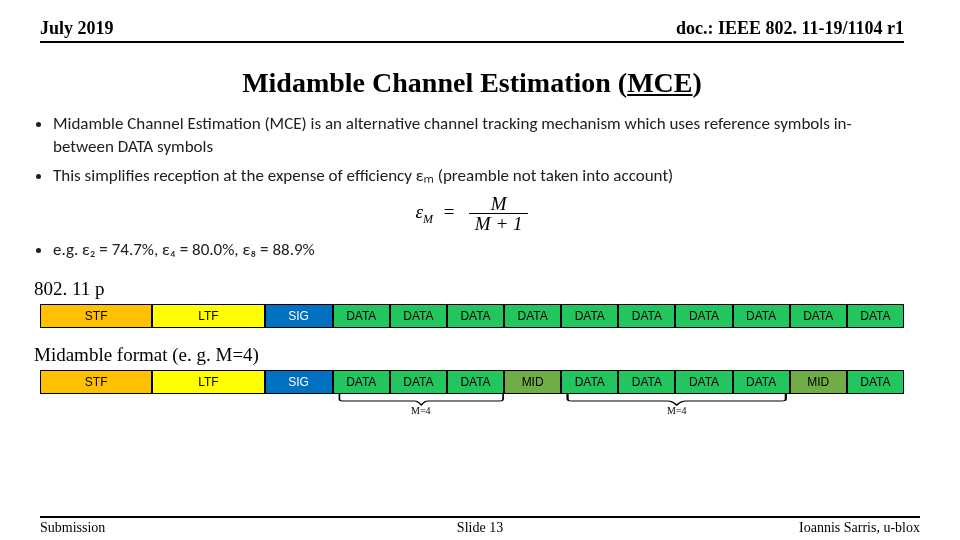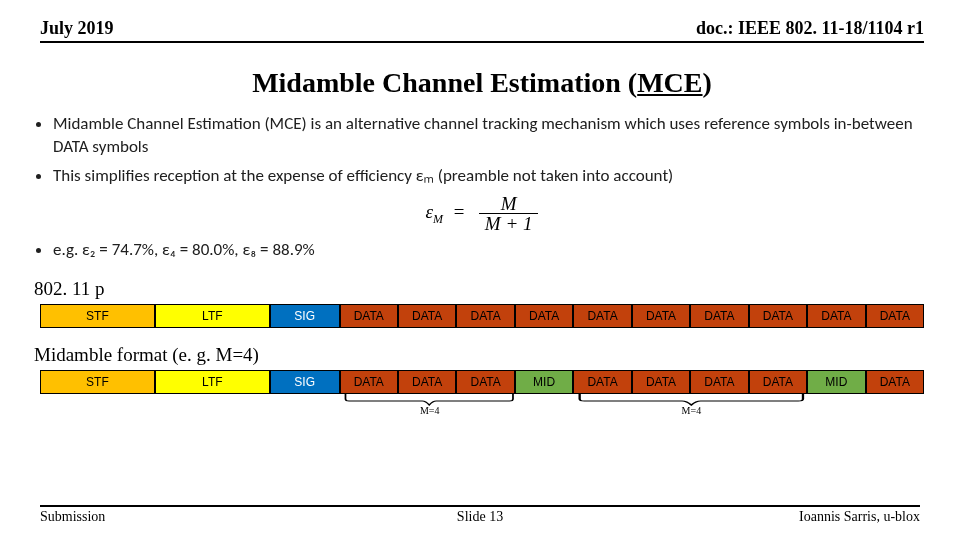--- a/index.html
+++ b/index.html
@@ -1,49 +1,49 @@
 <!DOCTYPE html>
 <html><head>
 <meta charset="utf-8">
 <style>
   html,body{margin:0;padding:0;width:960px;height:540px;font-family:"Times New Roman",Times,serif;background:#fff;color:#000}
-  .page{position:relative;width:960px;height:540px;box-sizing:border-box;padding:18px 36px 16px 40px}
+  .page{position:relative;width:960px;height:540px;box-sizing:border-box;padding:18px 56px 16px 40px}
   .hdr{display:flex;justify-content:space-between;font-weight:700;font-size:18px;border-bottom:2px solid #000;padding-bottom:2px}
   .title{text-align:center;font-weight:700;font-size:28px;margin-top:24px;margin-bottom:11px}
   .title .u{text-decoration:underline}
   ul.bul{margin:14px 0 0 13px;padding:0;font-family:Calibri,Arial,sans-serif;font-size:17px;line-height:1.35;color:#202020}
   ul.bul li{margin:6px 0;list-style:disc}
   .eq{text-align:center;font-family:'Cambria Math','Times New Roman',serif;font-size:19px;margin:6px 0;font-style:italic}
   .eq .sub{font-size:12px;vertical-align:sub;font-style:italic}
   .frac{display:inline-block;vertical-align:middle;text-align:center;line-height:1;margin-left:4px}
   .frac .n{display:block;border-bottom:1px solid #000;padding:0 6px}
   .frac .d{display:block;padding:0 6px}
   .seclabel{font-size:19px;margin-top:16px;margin-bottom:4px;margin-left:-6px}
   .frow{display:flex;width:100%}
   .fcell{flex:1;border:1px solid #000;text-align:center;font-family:Arial,Helvetica,sans-serif;font-size:12px;padding:4px 0;overflow:hidden;white-space:nowrap}
   .stf{flex:2;background:#FFC000}
   .ltf{flex:2;background:#FFFF00}
   .sig{flex:1.2;background:#0070C0;color:#fff}
-  .data{background:#c2410c}
+  .data{background:#22c55e}
   .mid{background:#70AD47}
   .bracketrow{display:flex;width:100%;margin-top:-1px}
   .spc{flex:1}
   .br{flex:1;position:relative;height:26px}
   .br svg{width:100%;height:26px;display:block}
   .brlabel{position:absolute;top:12px;left:0;right:0;text-align:center;font-size:10px;font-family:"Times New Roman",serif}
-  .ftr{position:absolute;left:40px;right:40px;bottom:15px;border-top:2px solid #000;padding-top:2px;display:flex;justify-content:space-between;font-size:14px}
+  .ftr{position:absolute;left:40px;right:40px;bottom:4px;border-top:2px solid #000;padding-top:2px;display:flex;justify-content:space-between;font-size:14px}
   .ctr{position:absolute;left:0;right:0;text-align:center}
 </style>
 </head>
 <body>
 <div class="page">
 
   <div class="hdr">
     <span>July 2019</span>
-    <span>doc.: IEEE 802. 11-18/1104 r1</span>
+    <span>doc.: IEEE 802. 11-19/1104 r1</span>
   </div>
 
   <div class="title">
     <span>Midamble Channel Estimation (</span><span class="u">MCE</span><span>)</span>
   </div>
 
   <ul class="bul">
     <li>Midamble Channel Estimation (MCE) is an alternative channel tracking mechanism which uses reference symbols in-between DATA symbols</li>
     <li>This simplifies reception at the expense of efficiency εₘ  (preamble not taken into account)</li>
   </ul>

